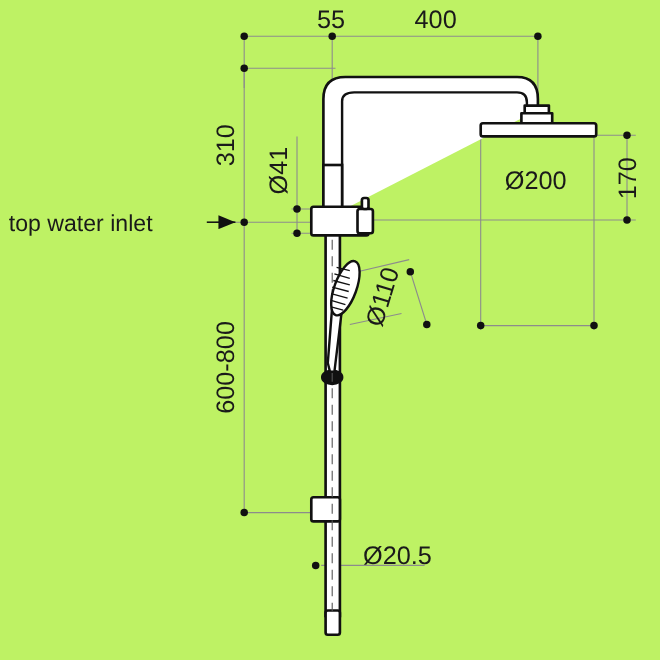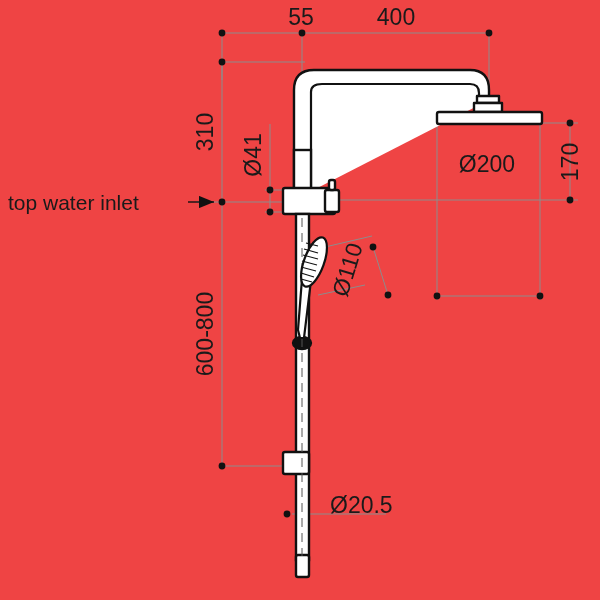--- a/index.html
+++ b/index.html
@@ -4,21 +4,21 @@
 <style>
   html, body {
     margin: 0;
     padding: 0;
     background: #ffffff;
   }
   #canvas {
     position: relative;
     width: 600px;
     height: 600px;
-    background: #ef4444;
+    background: #bef264;
     font-family: "Liberation Sans", sans-serif;
     overflow: hidden;
   }
   svg.layer {
     position: absolute;
     left: 0;
     top: 0;
     width: 600px;
     height: 600px;
   }

